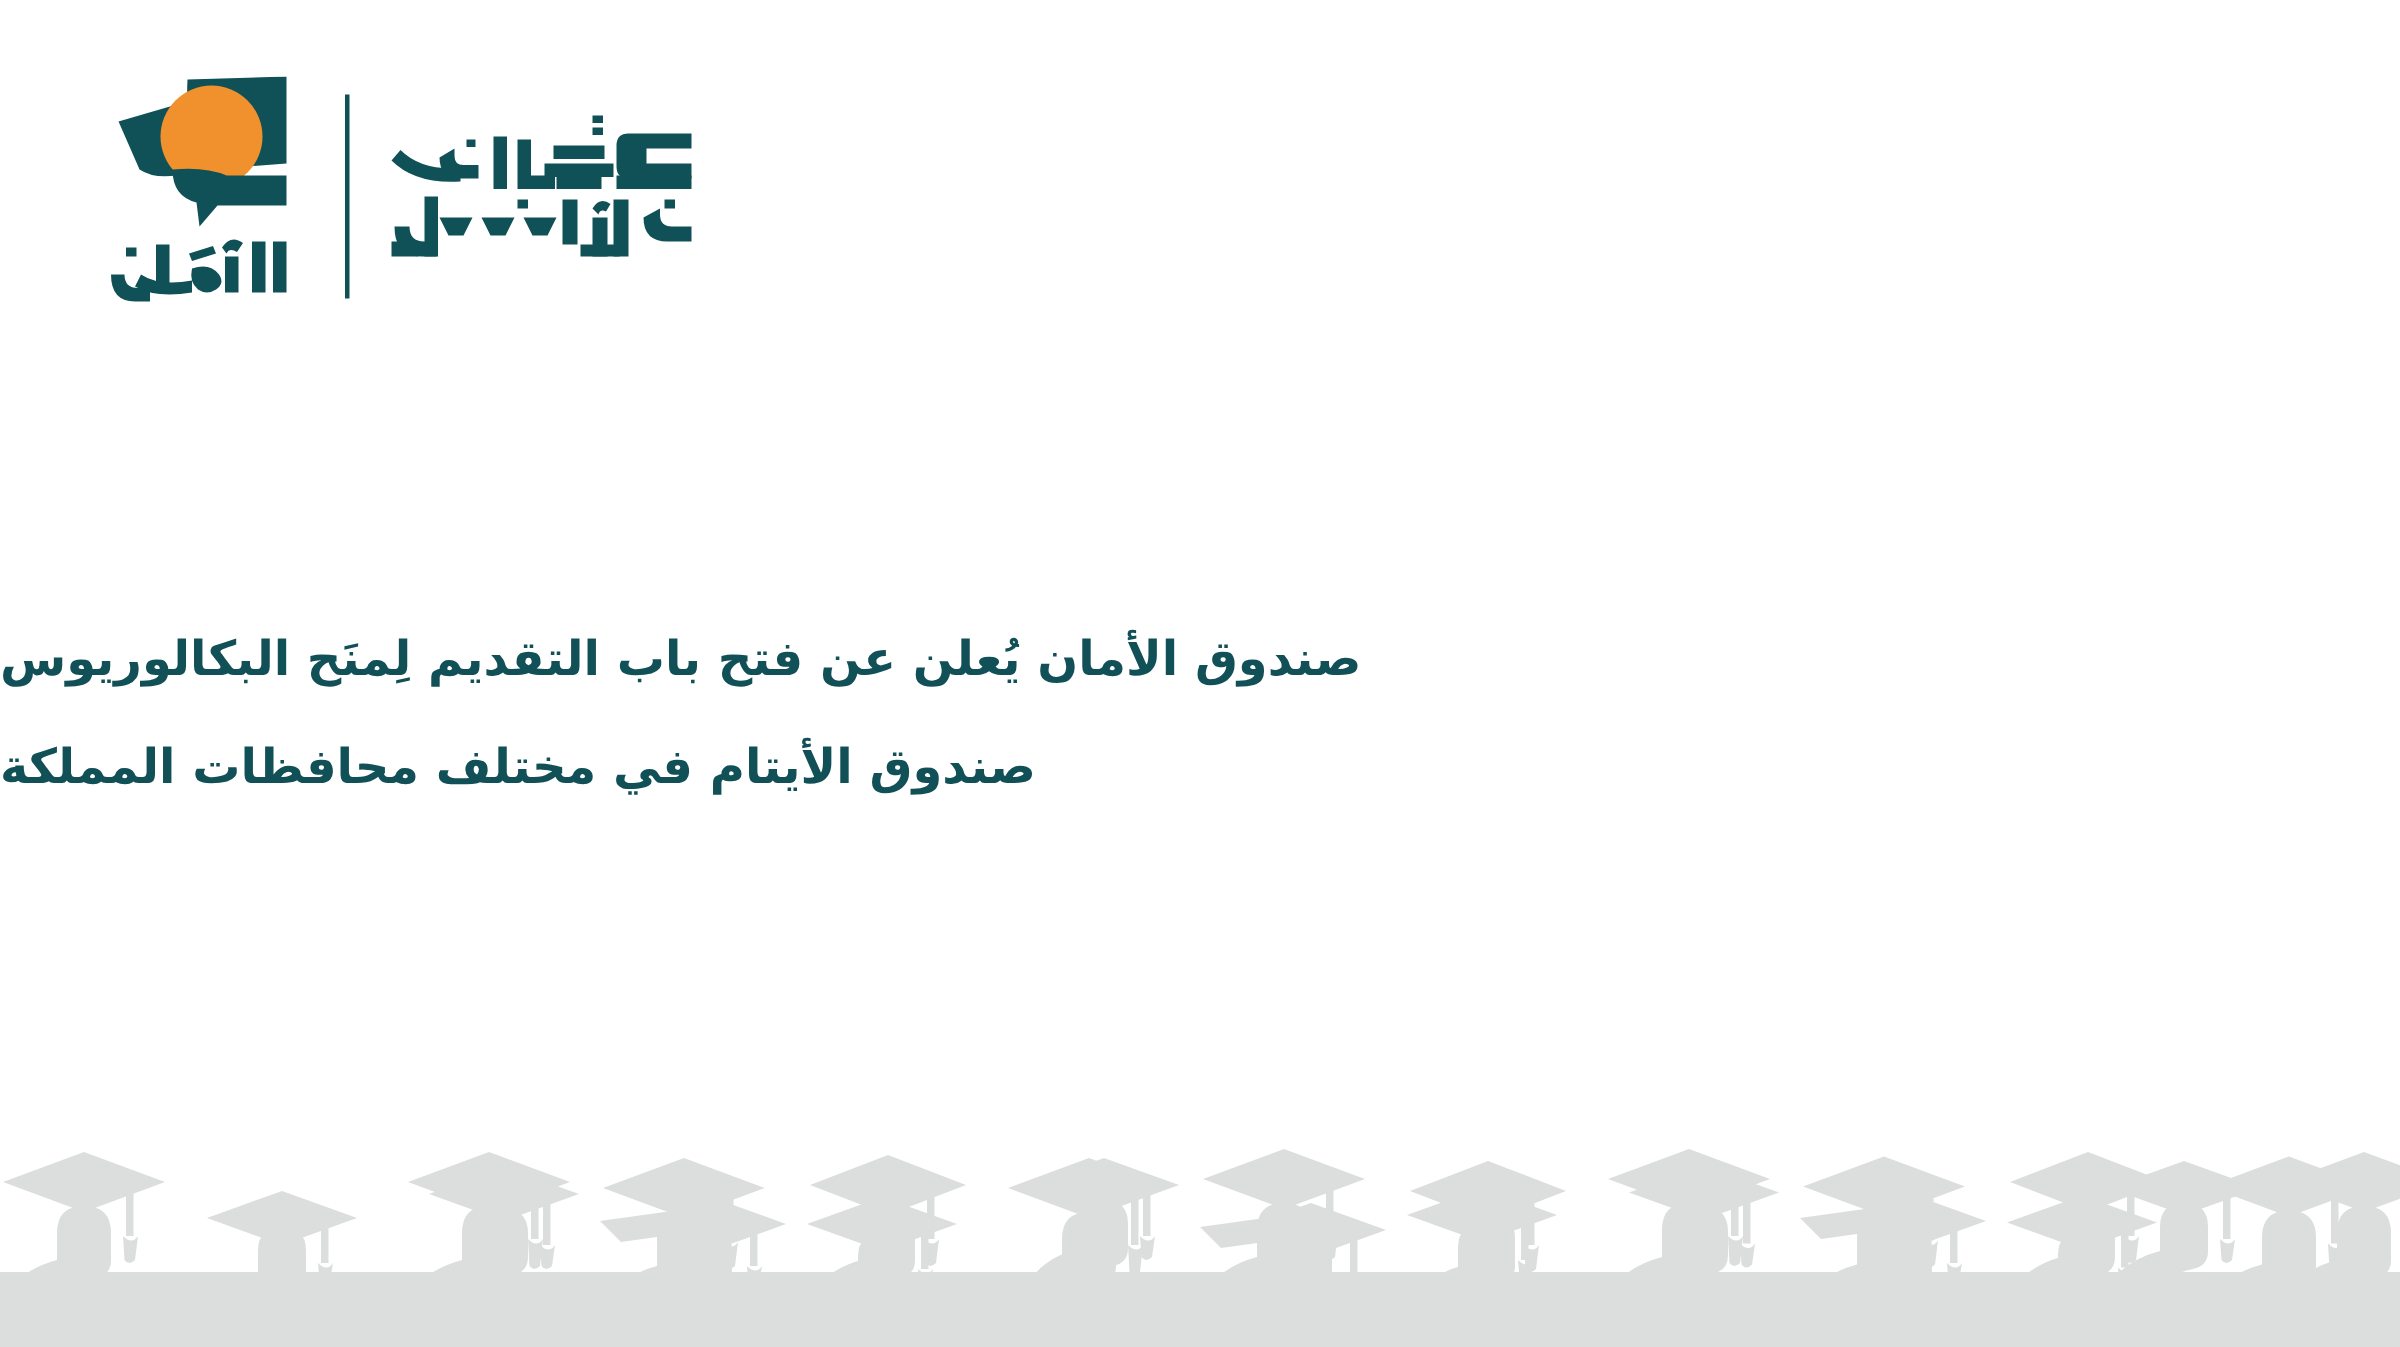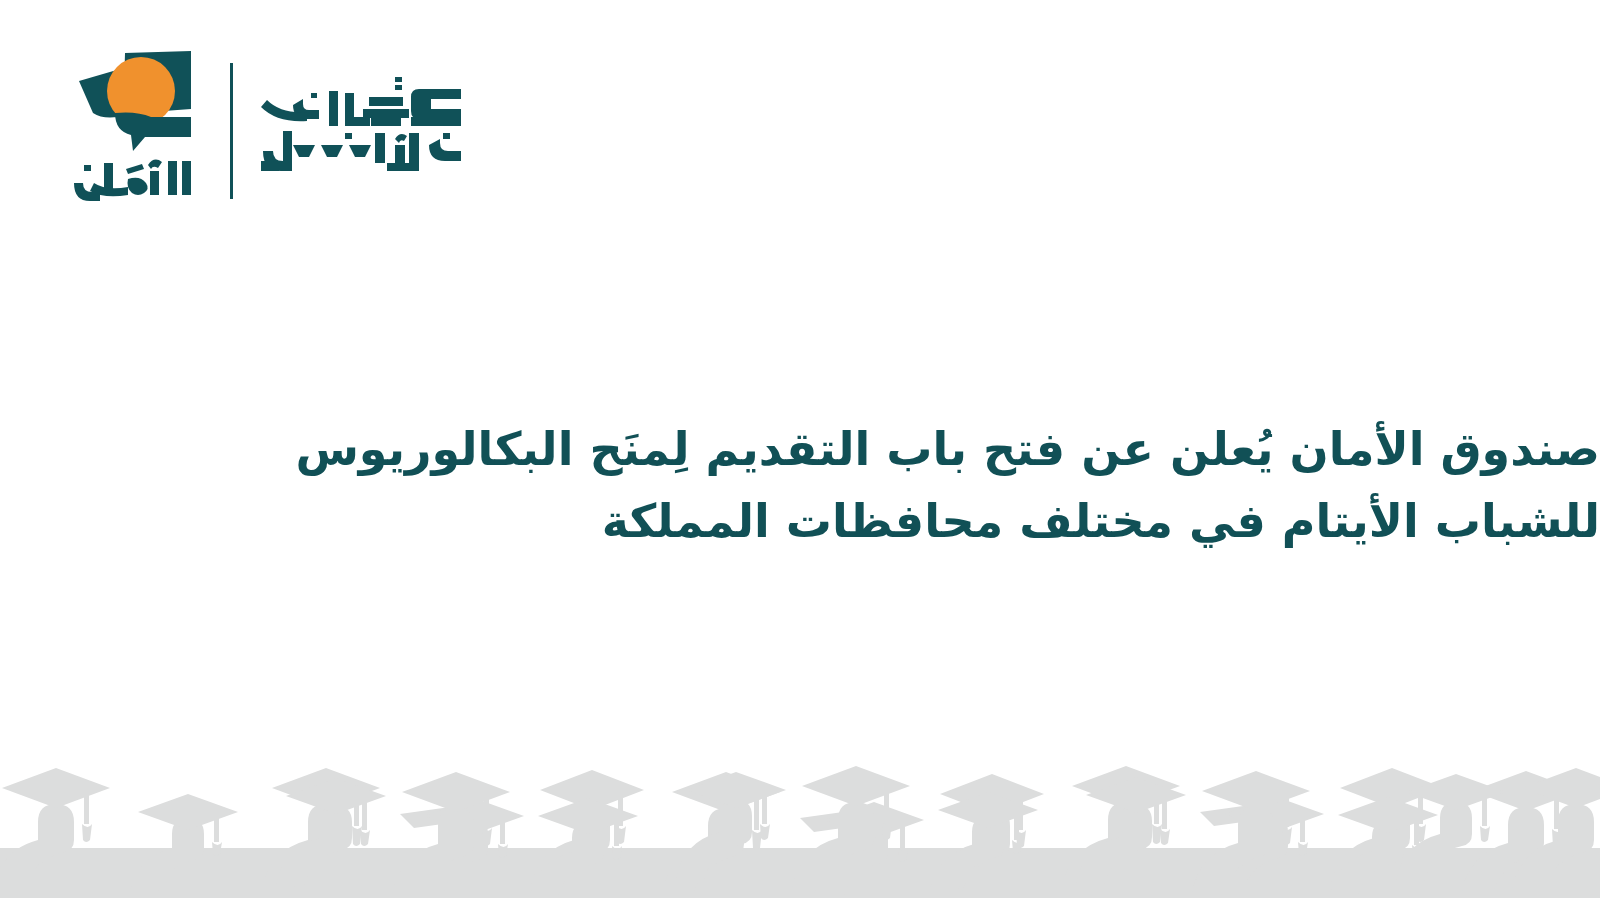--- a/index.html
+++ b/index.html
@@ -79,25 +79,25 @@
     width: 205px;
     height: 120px;
   }
 
   
   .headline {
     position: absolute;
     top: 382px;
     left: 0;
     right: 0;
-    text-align: right;
+    text-align: left;
     color: #115056;
     font-family: "DejaVu Sans", "Liberation Sans", sans-serif;
     font-weight: 700;
-    font-size: 46px;
+    font-size: 32px;
     line-height: 72px;
     letter-spacing: 0;
     direction: rtl;
   }
   .headline-line {
     display: block;
     white-space: nowrap;
   }
 
   
@@ -204,21 +204,21 @@
 
           <rect x="12" y="8" width="7" height="6"></rect>
           <path d="M2 26 q0 18 16 18 h10 v-9 h-8 q-9 0 -9 -9 v-0 z"></path>
         </g>
       </svg>
     </div>
   </div>
 
   <h1 class="headline">
     <span class="headline-line">صندوق الأمان يُعلن عن فتح باب التقديم لِمنَح البكالوريوس</span>
-    <span class="headline-line">للشباب الأيتام في مختلف محافظات المملكة</span>
+    <span class="headline-line">صندوق الأيتام في مختلف محافظات المملكة</span>
   </h1>
 
   <div class="grad-band">
     <svg viewBox="0 0 1600 168" preserveAspectRatio="none" xmlns="http://www.w3.org/2000/svg" aria-hidden="true">
       <defs>
         <g id="gradgroup">
 
           <path d="M40 88 q0 -16 16 -16 q16 0 16 16 v16 q0 10 -10 12 q-30 6 -38 36 h-28 q6 -38 44 -48 z" fill="#DCDDDD"></path>
           <path d="M6 62 L56 44 L106 62 L56 80 Z" fill="#DCDDDD"></path>
           <rect x="82" y="62" width="5" height="34" fill="#DCDDDD"></rect>

